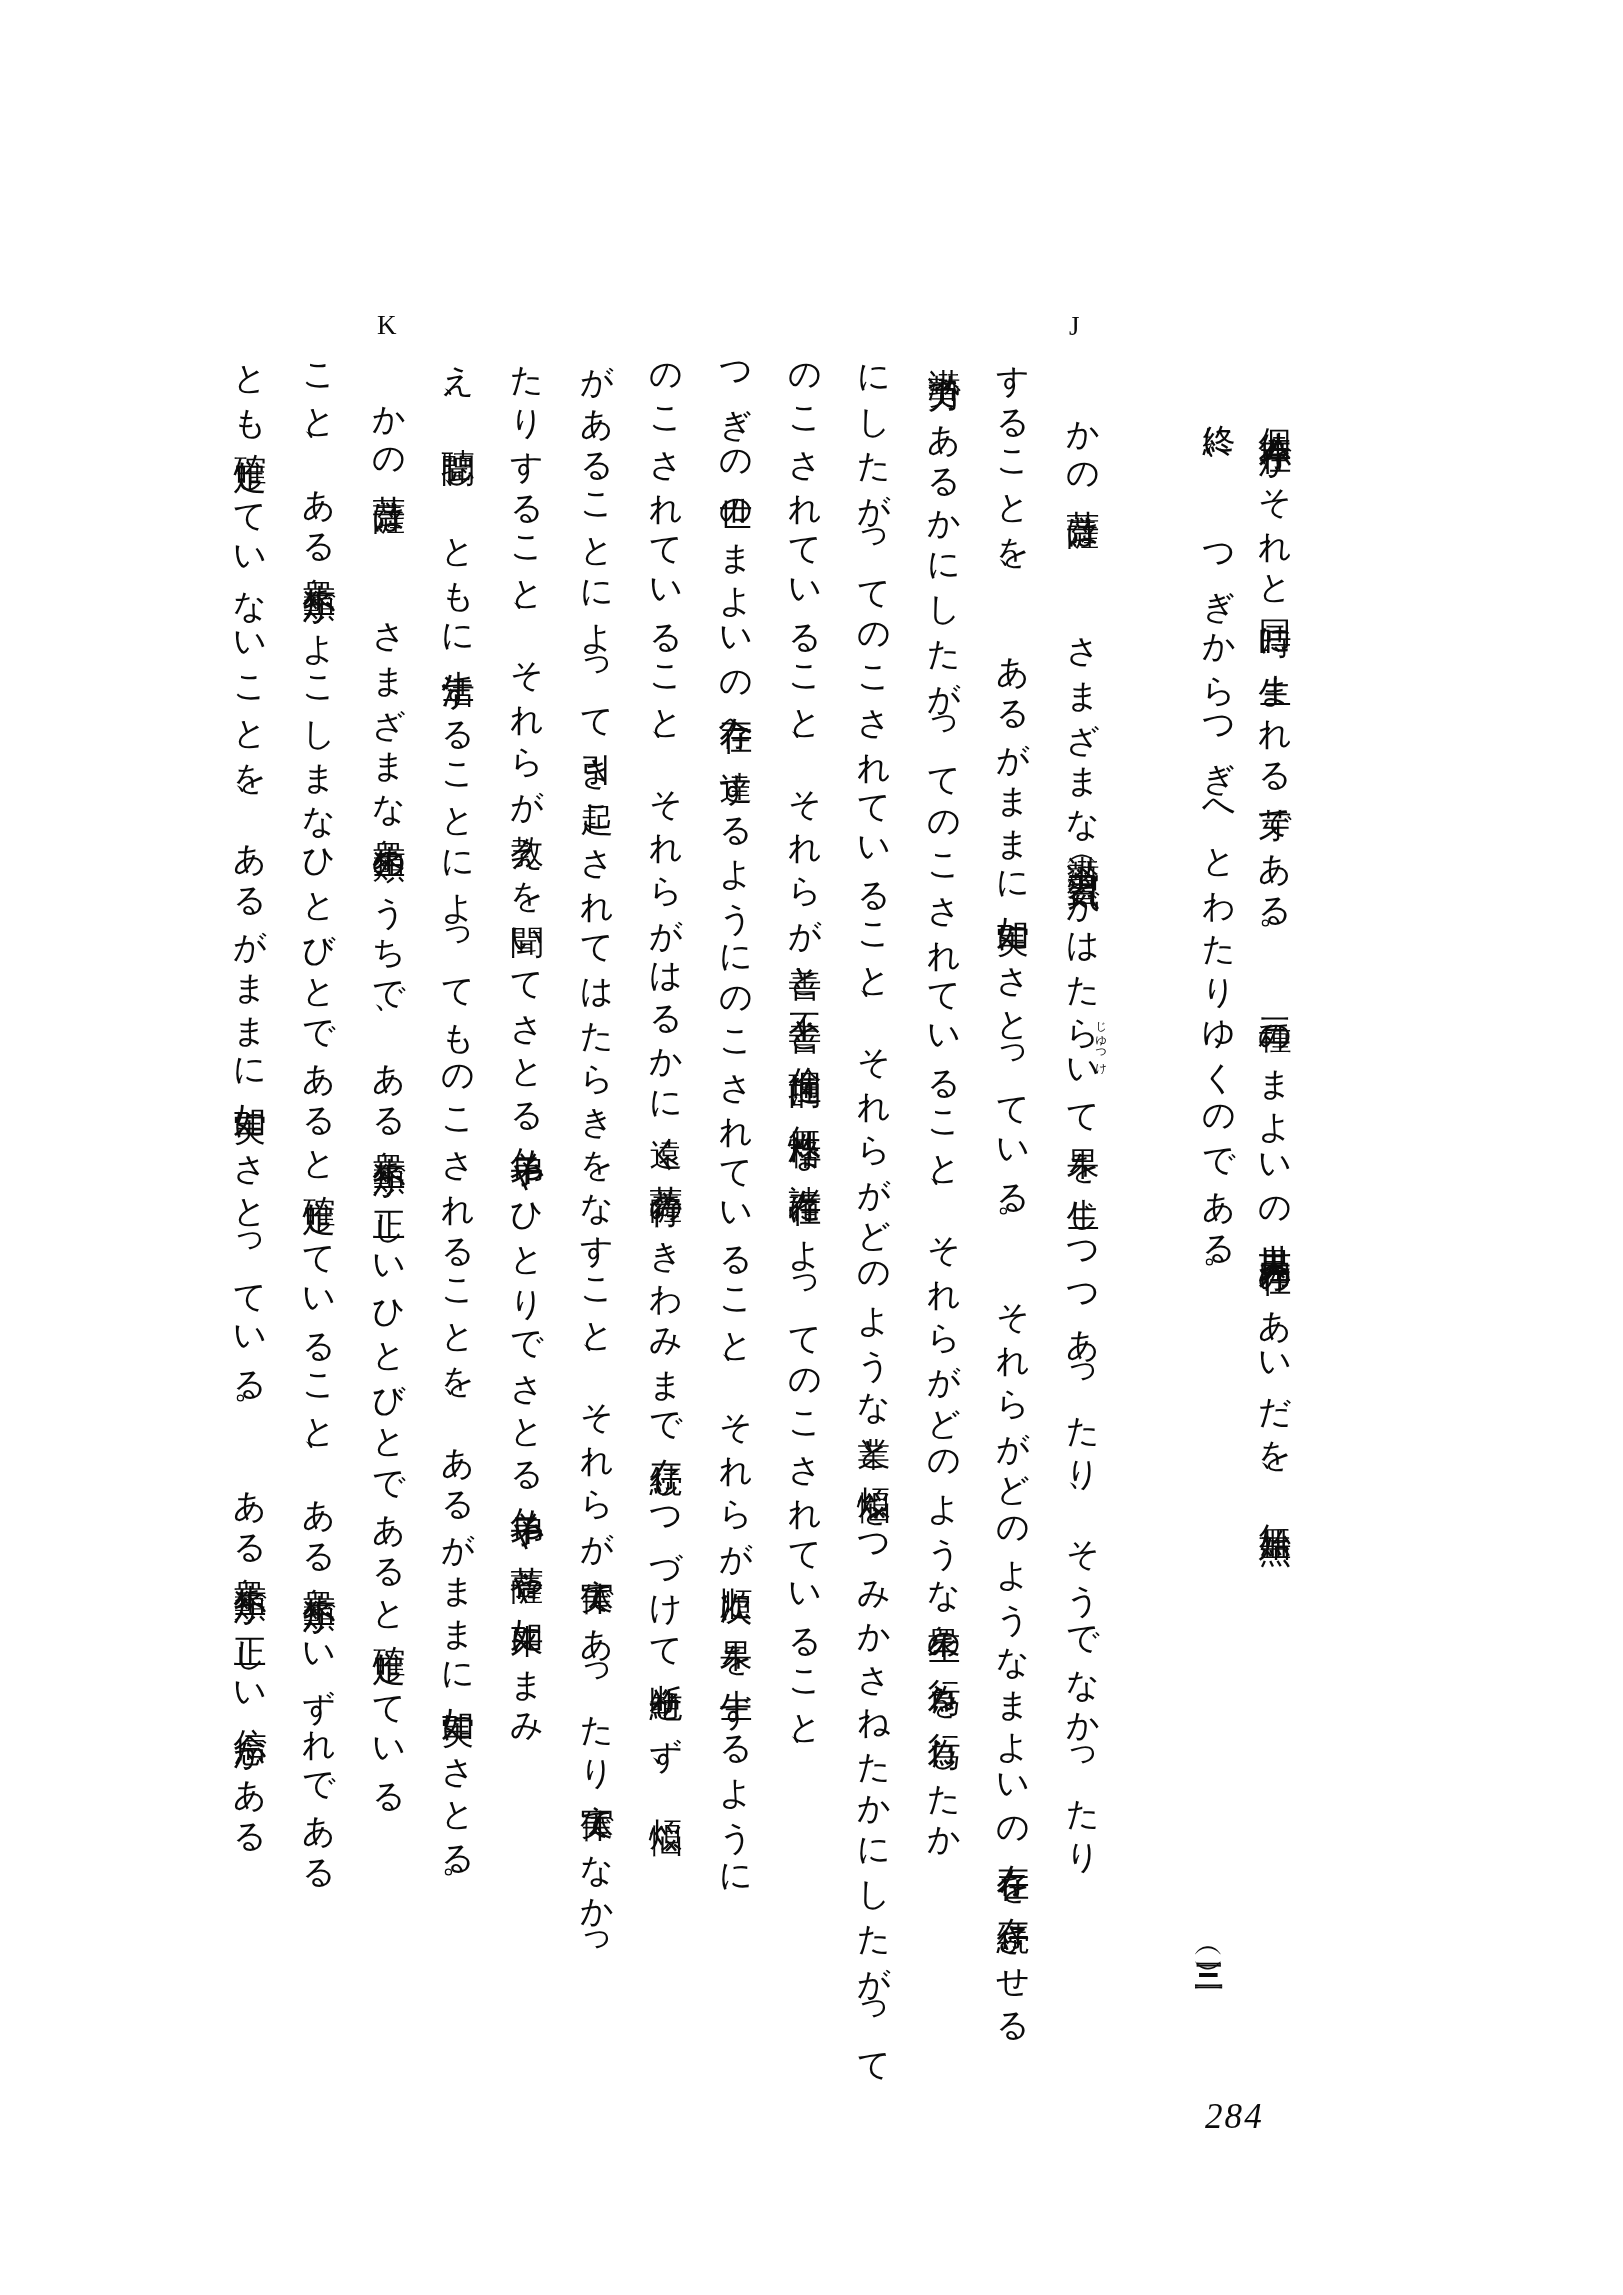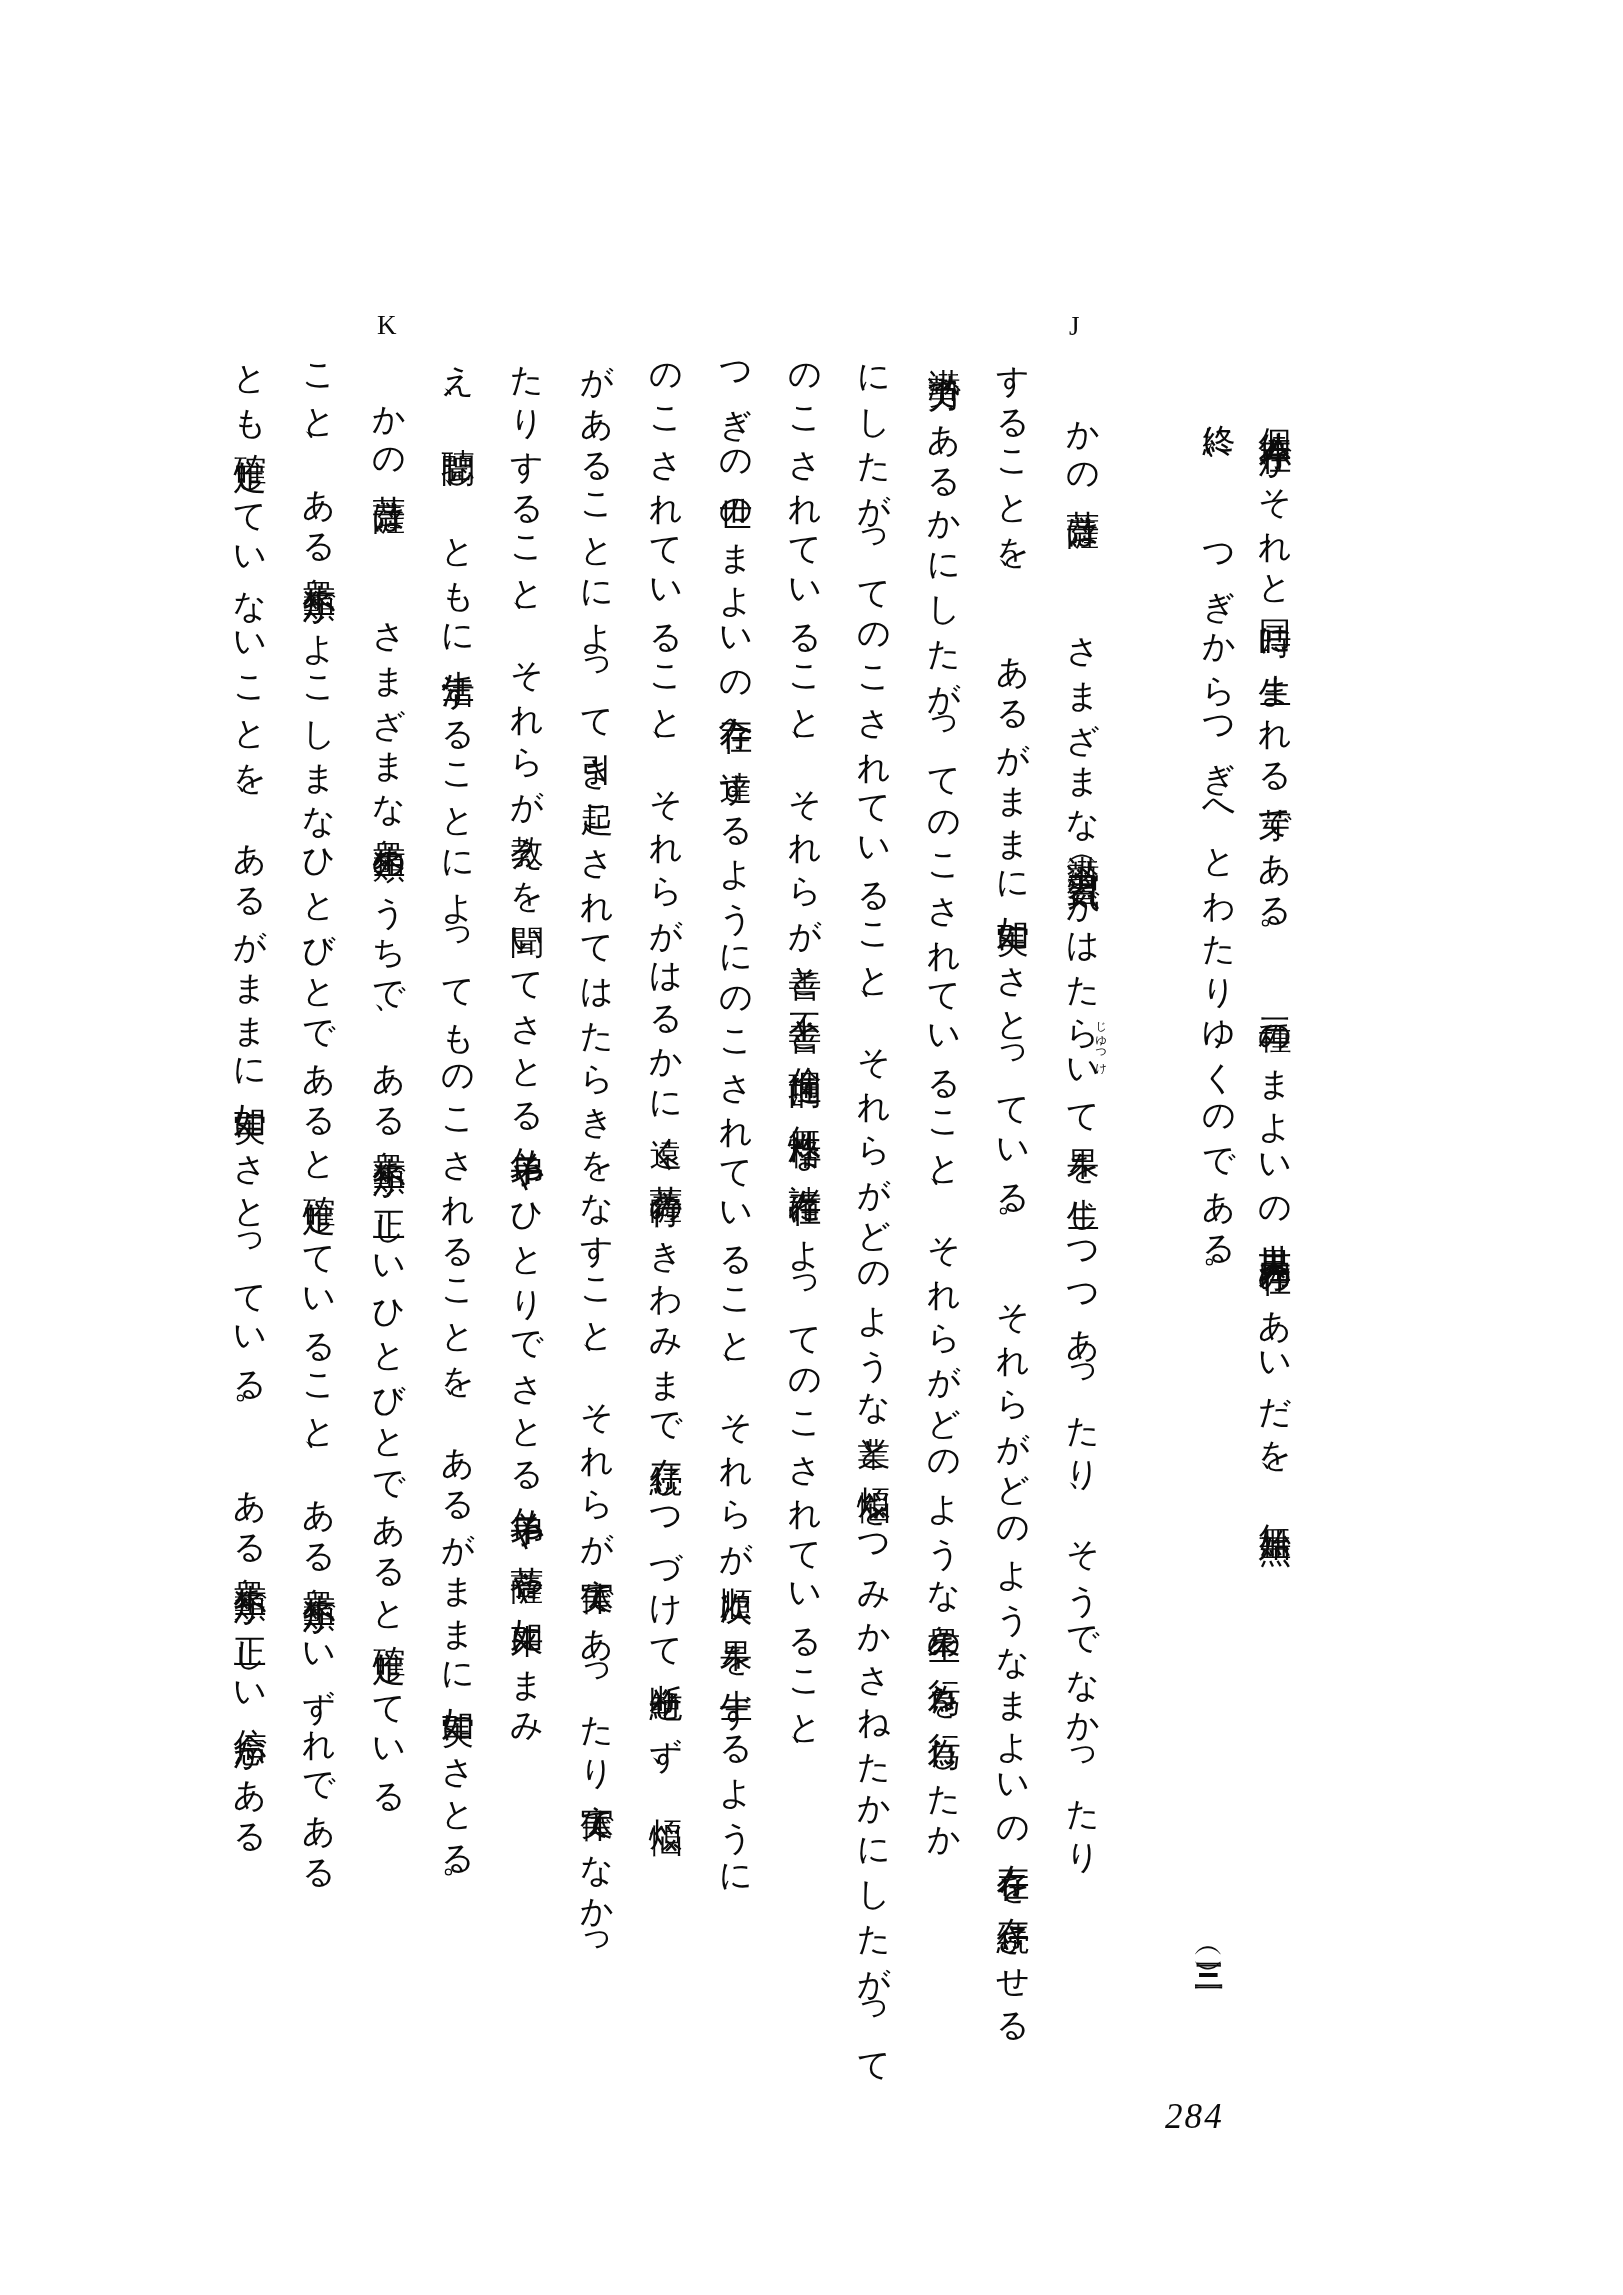--- a/index.html
+++ b/index.html
@@ -87,16 +87,16 @@
   <div class="vcol" style="left:580px; top:342px;">があることによって引き起こされてはたらきをなすこと、それらが実体であったり実体でなかっ</div>
   <div class="vcol" style="left:510px; top:342px;">たりすること、それらが教えを聞いてさとる仏弟子やひとりでさとる仏弟子や菩薩や如来にまみ</div>
   <div class="vcol" style="left:441px; top:342px;">え、聴聞し、ともに生活することによってものこされることを、あるがままに如実にさとる。</div>
 
   <div class="margin-letter" style="left:377px; top:310px;">K</div>
 
   <div class="vcol" style="left:372px; top:383px;">かの菩薩は、　さまざまな衆生類のうちで、ある衆生類が正しいひとびとであると確定している</div>
   <div class="vcol" style="left:302px; top:342px;">こと、ある衆生類がよこしまなひとびとであると確定していること、ある衆生類がいずれである</div>
   <div class="vcol" style="left:233px; top:342px;">とも確定していないことを、あるがままに如実にさとっている。　ある衆生類が正しい信念がある</div>
 
-  <div class="page-number" style="left:1165px; top:2097px;">284</div>
+  <div class="page-number" style="left:1205px; top:2097px;">284</div>
 
 </div>
 
 
 </body></html>

